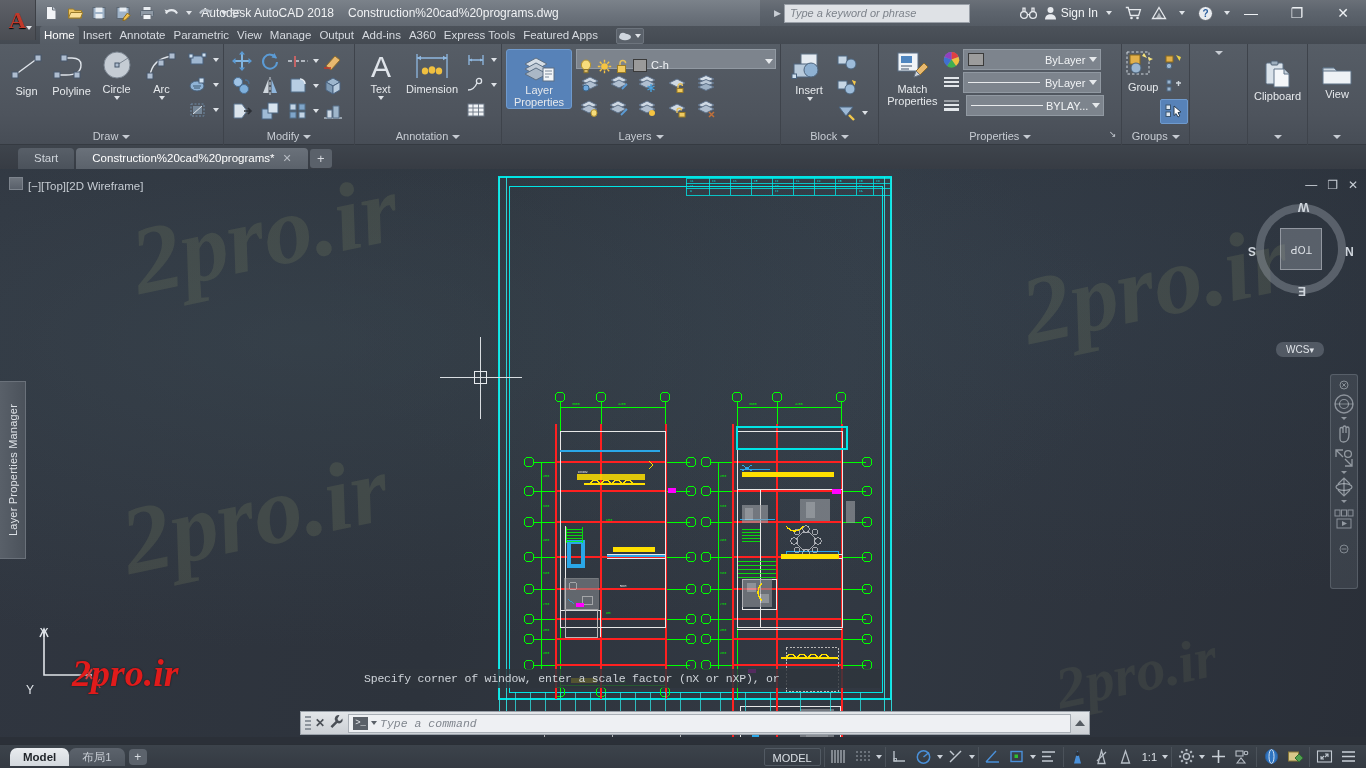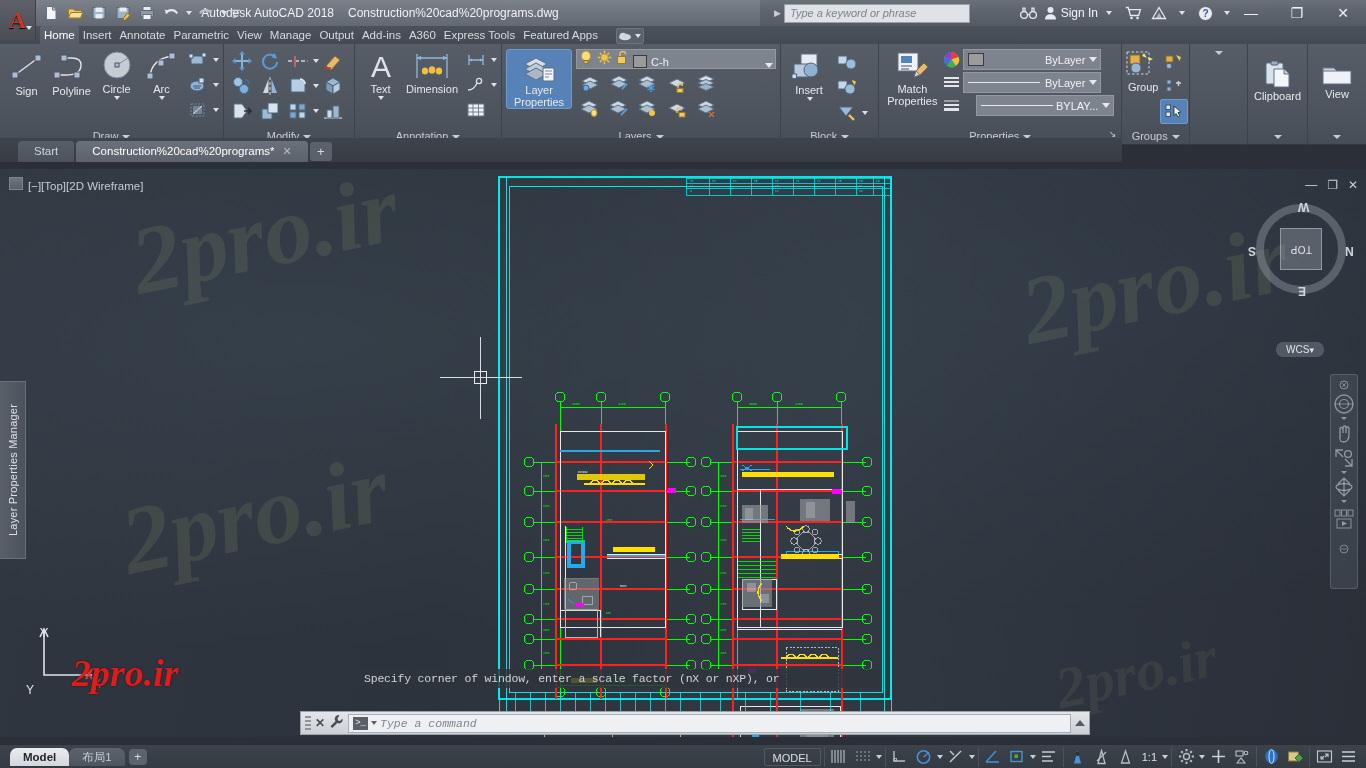--- a/index.html
+++ b/index.html
@@ -108,36 +108,36 @@
   .big-btn .lbl2{font-size:11px;color:#e6e9ec;text-align:center;line-height:11px;}
   .small-btn{
     width:28px;height:25px;display:flex;align-items:center;justify-content:center;cursor:pointer;border-radius:2px;
   }
   .sb-row{display:flex;align-items:center;}
   .dd-caret{width:0;height:0;border-left:3.5px solid transparent;border-right:3.5px solid transparent;border-top:4px solid #dde1e6;margin-left:1px;}
   .stack3{display:flex;flex-direction:column;gap:0px;}
 
   .layer-ctrl{
     width:200px;height:20px;background:#7d848d;border:1px solid #9199a2;
-    display:flex;align-items:flex-end;gap:4px;padding:0 2px;margin-bottom:2px;
+    display:flex;align-items:flex-start;gap:4px;padding:9px 2px;margin-bottom:2px;
   }
   .layer-ctrl .sw{width:14px;height:13px;background:#9a9a9a;border:1px solid #3a3a3a;}
   .layer-ctrl .lname{font-size:11px;color:#f0f2f5;flex:1;}
   .prop-row{
     width:138px;height:21px;background:#7d848d;border:1px solid #9199a2;
     display:flex;align-items:center;padding:0 3px;margin-bottom:2px;font-size:11px;color:#f2f4f6;
     justify-content:flex-end;gap:4px;position:relative;
   }
   .prop-row .sw{width:16px;height:13px;background:#9c9c9c;border:1px solid #3a3a3a;position:absolute;left:4px;}
   .prop-row .ln{position:absolute;left:4px;right:60px;height:1px;background:#e8eaec;}
   .prop-caret{width:0;height:0;border-left:4px solid transparent;border-right:4px solid transparent;border-top:5px solid #e6e9ec;}
 
   
   #filetabs{
-    position:absolute;left:0;top:138px;width:1122px;height:24px;
+    position:absolute;left:0;top:145px;width:1366px;height:24px;
     background:linear-gradient(180deg,#3e444c,#373c44);
     display:flex;align-items:flex-end;padding-left:18px;
   }
   .ftab{
     height:21px;line-height:21px;padding:0 16px;font-size:11.5px;color:#cfd4da;
     background:linear-gradient(180deg,#585f68,#4b525b);
     border-top-left-radius:4px;border-top-right-radius:4px;margin-right:2px;cursor:pointer;
     display:flex;align-items:center;gap:8px;
   }
   .ftab.active{background:linear-gradient(180deg,#6a717a,#5b626b);color:#fff;}
@@ -831,21 +831,21 @@
         <div style="display:flex;align-items:center;gap:3px;">
           <span><svg width="17" height="15" viewBox="0 0 17 15">
                 <path d="M1 3h15M1 7h15M1 11h15" stroke="#e2e6ea" stroke-width="2"></path>
               </svg></span>
           <div class="prop-row">
             <span class="ln"></span>
             <span>ByLayer</span>
             <span class="prop-caret"></span>
           </div>
         </div>
-        <div style="display:flex;align-items:center;gap:16px;">
+        <div style="display:flex;align-items:center;gap:6px;">
           <span><svg width="17" height="15" viewBox="0 0 17 15">
                 <path d="M1 3h15" stroke="#e2e6ea" stroke-width="1"></path>
                 <path d="M1 7h15" stroke="#e2e6ea" stroke-width="2"></path>
                 <path d="M1 11.5h15" stroke="#e2e6ea" stroke-width="3"></path>
               </svg></span>
           <div class="prop-row">
             <span class="ln"></span>
             <span>BYLAY...</span>
             <span class="prop-caret"></span>
           </div>

